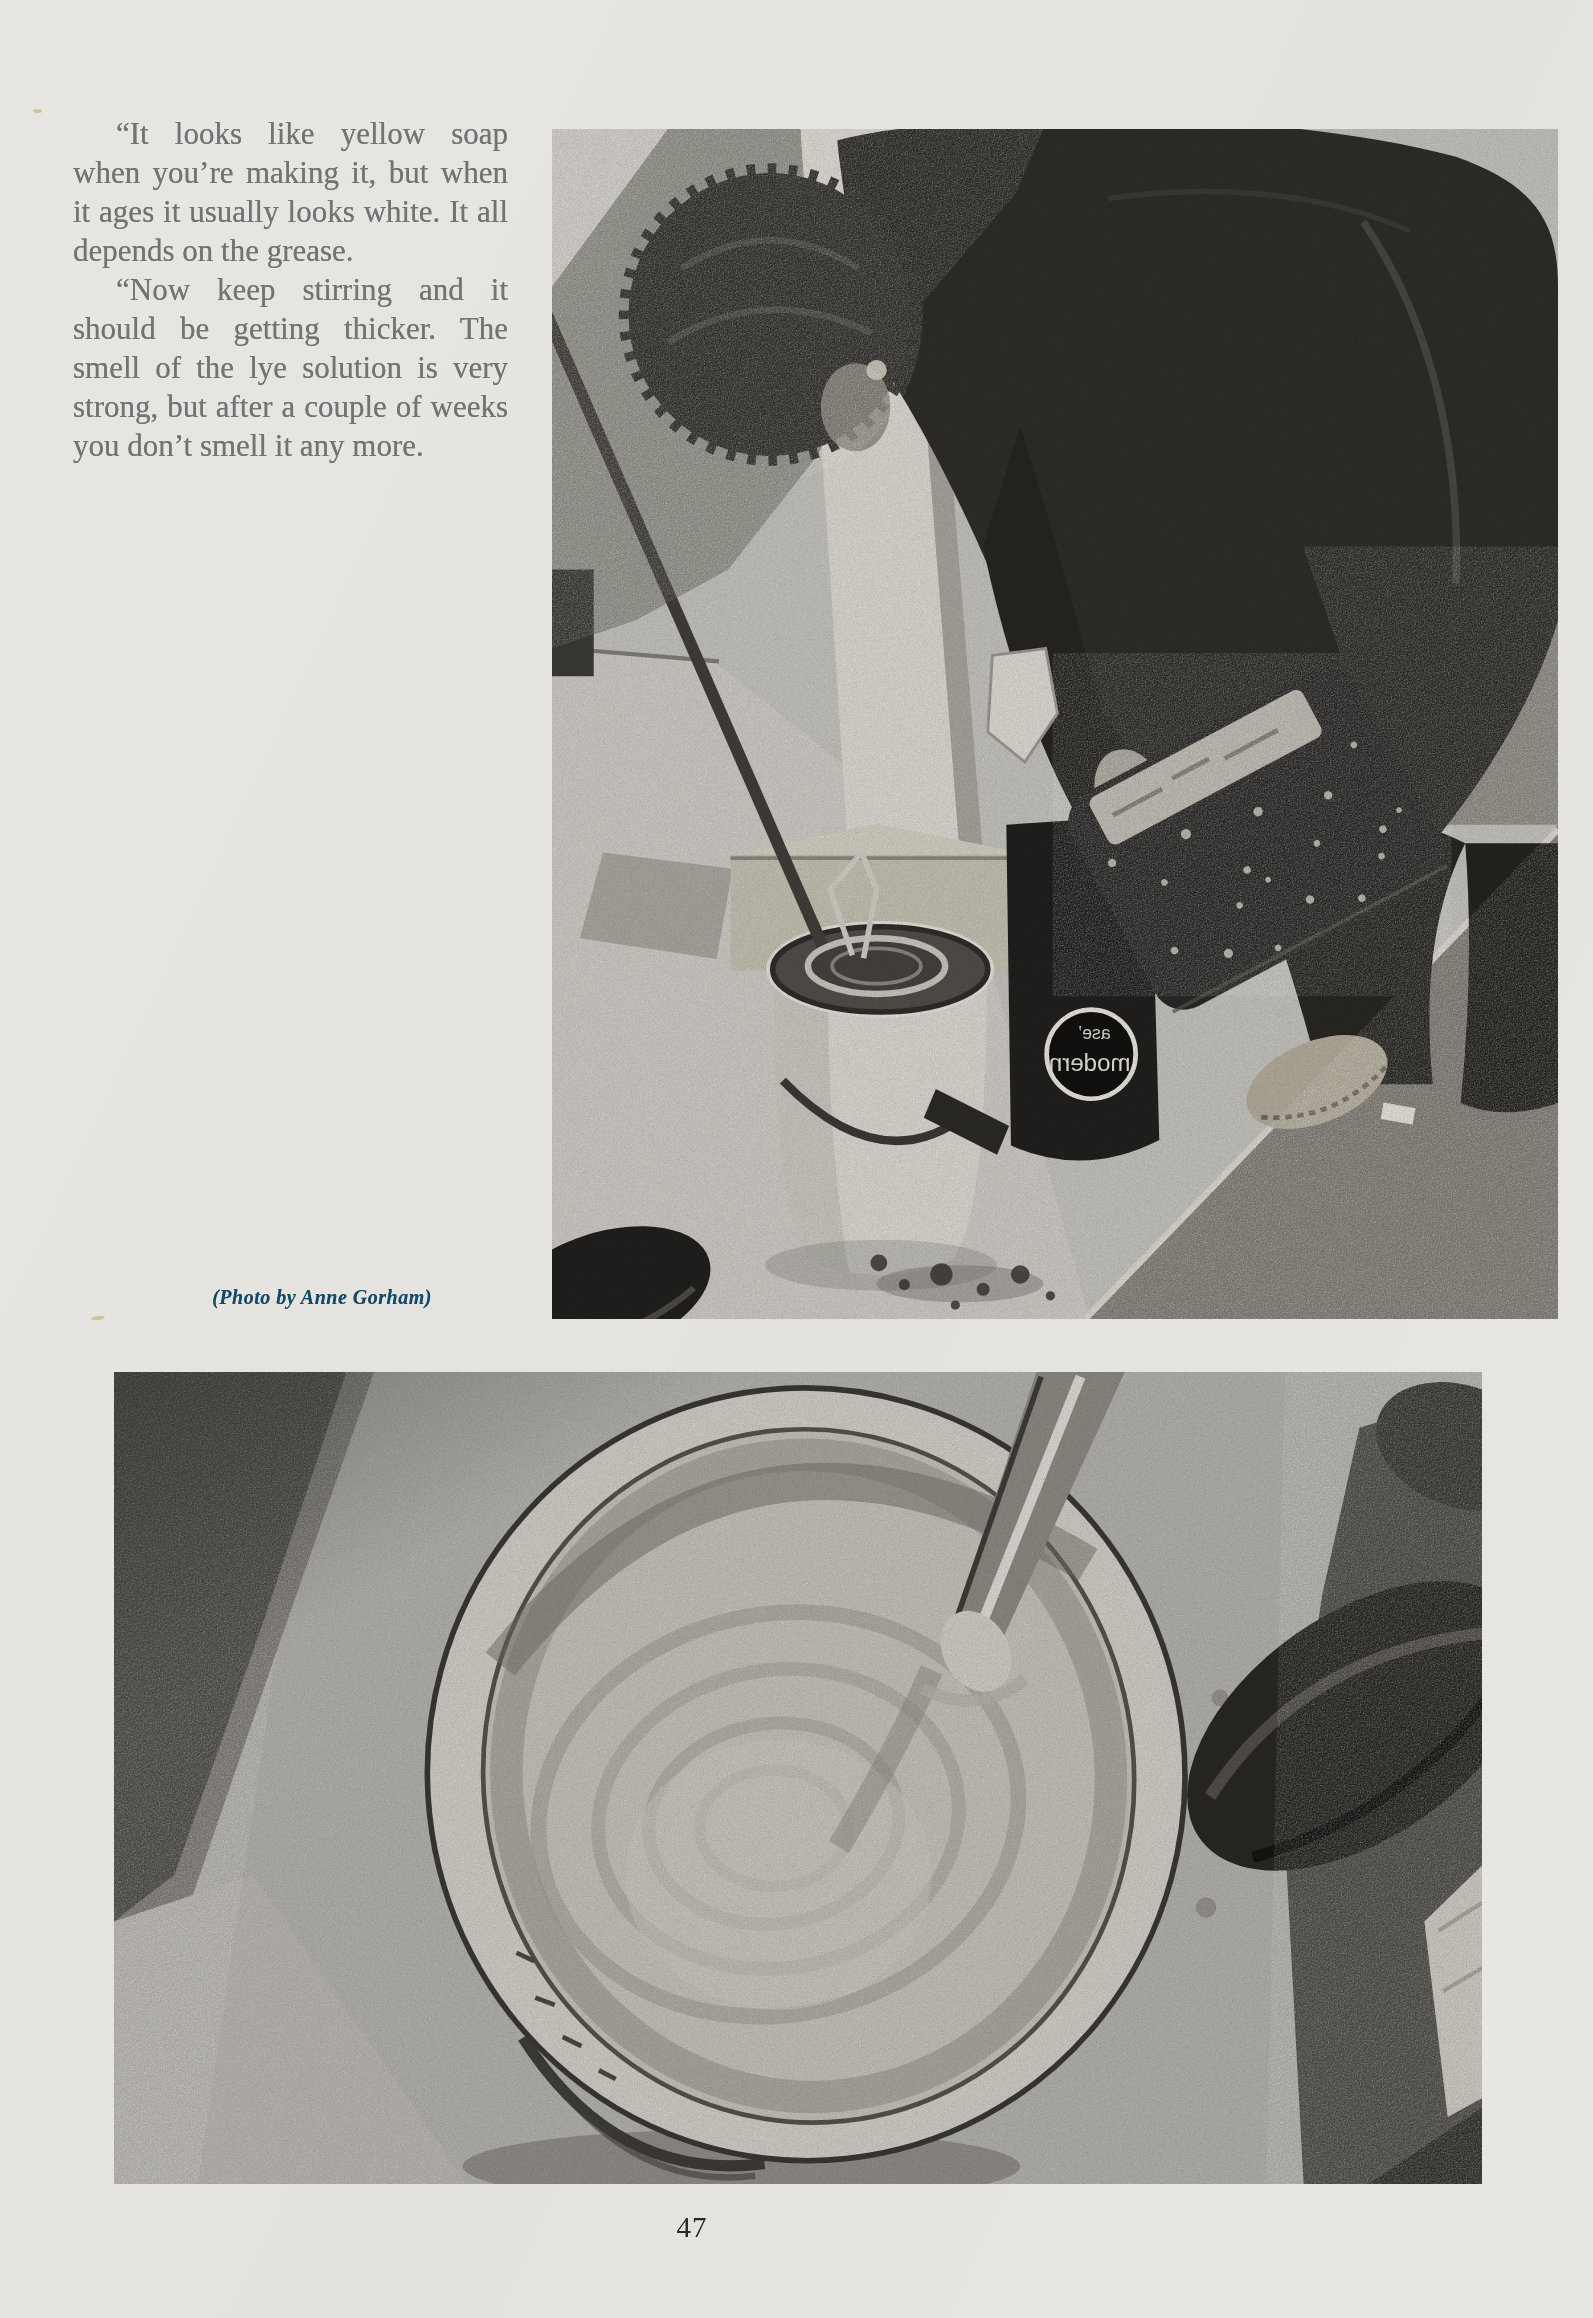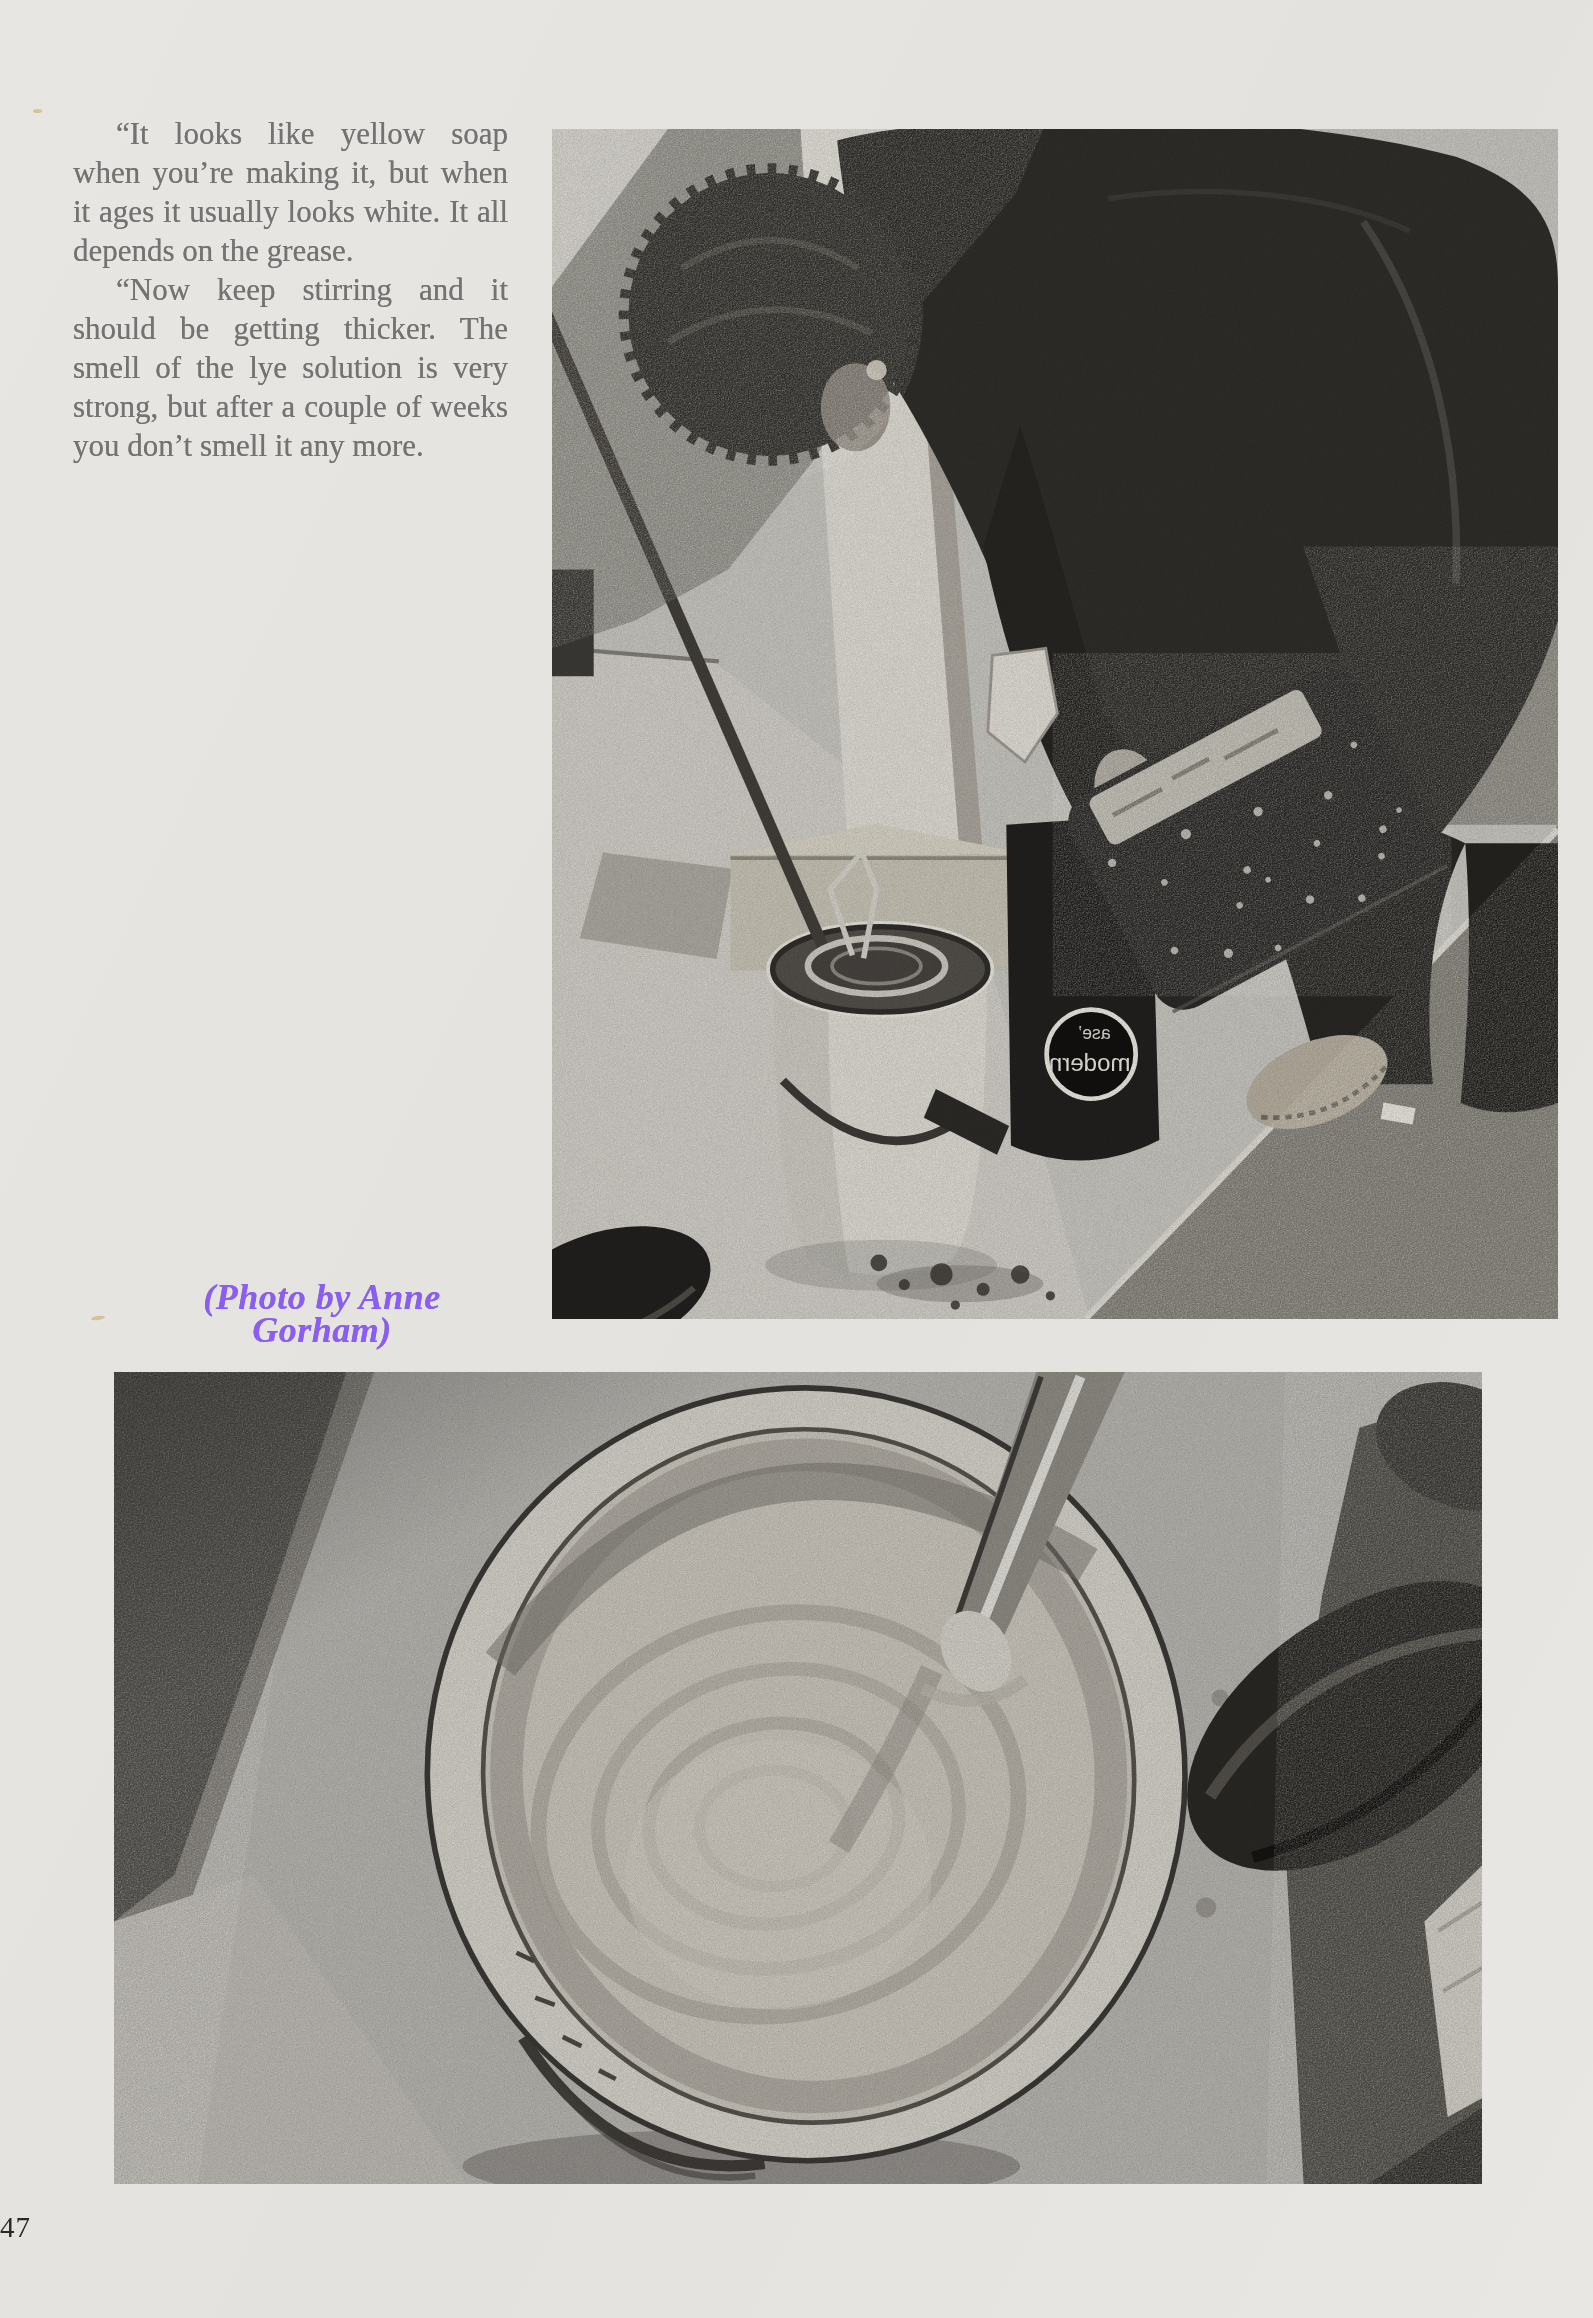--- a/index.html
+++ b/index.html
@@ -12,29 +12,29 @@
   .page{position:absolute;inset:0}
   .textcol{
     position:absolute;left:73px;top:114px;width:435px;
     font-size:31px;line-height:39px;color:#737373;
     text-align:justify;
   }
   .textcol p{margin:0;text-indent:43px;text-shadow:0 0 0.6px rgba(30,28,24,.5)}
   .caption{
     position:absolute;left:132px;top:1281px;width:380px;
     text-align:center;font-style:italic;font-weight:700;
-    font-size:36px;line-height:33px;color:#8b5cf6;letter-spacing:0.5px;
+    font-size:20px;line-height:33px;color:#0c4a6e;letter-spacing:0.5px;
     text-shadow:0 0 0.5px rgba(30,28,24,.45);
   }
   .photo{position:absolute;overflow:hidden;background:#c6c4bf}
   .photo svg{display:block;width:100%;height:100%}
   #photo-top{left:552px;top:129px;width:1006px;height:1190px}
   #photo-bottom{left:114px;top:1372px;width:1368px;height:812px}
   .pagenum{
-    position:absolute;left:0;top:2211px;width:1384px;
+    position:absolute;left:0;top:2211px;width:1384px;text-align:center;
     font-size:29px;line-height:32px;color:#2a2824;letter-spacing:0.9px;
   }
   .fleck{position:absolute;background:#c8a24a;opacity:.5;border-radius:50%}
   #fleck1{left:33px;top:109px;width:9.3px;height:3.7px}
   #fleck2{left:91px;top:1316px;width:14px;height:4.2px;transform:rotate(-8deg)}
 </style>
 </head>
 <body>
 
 <div class="page">

